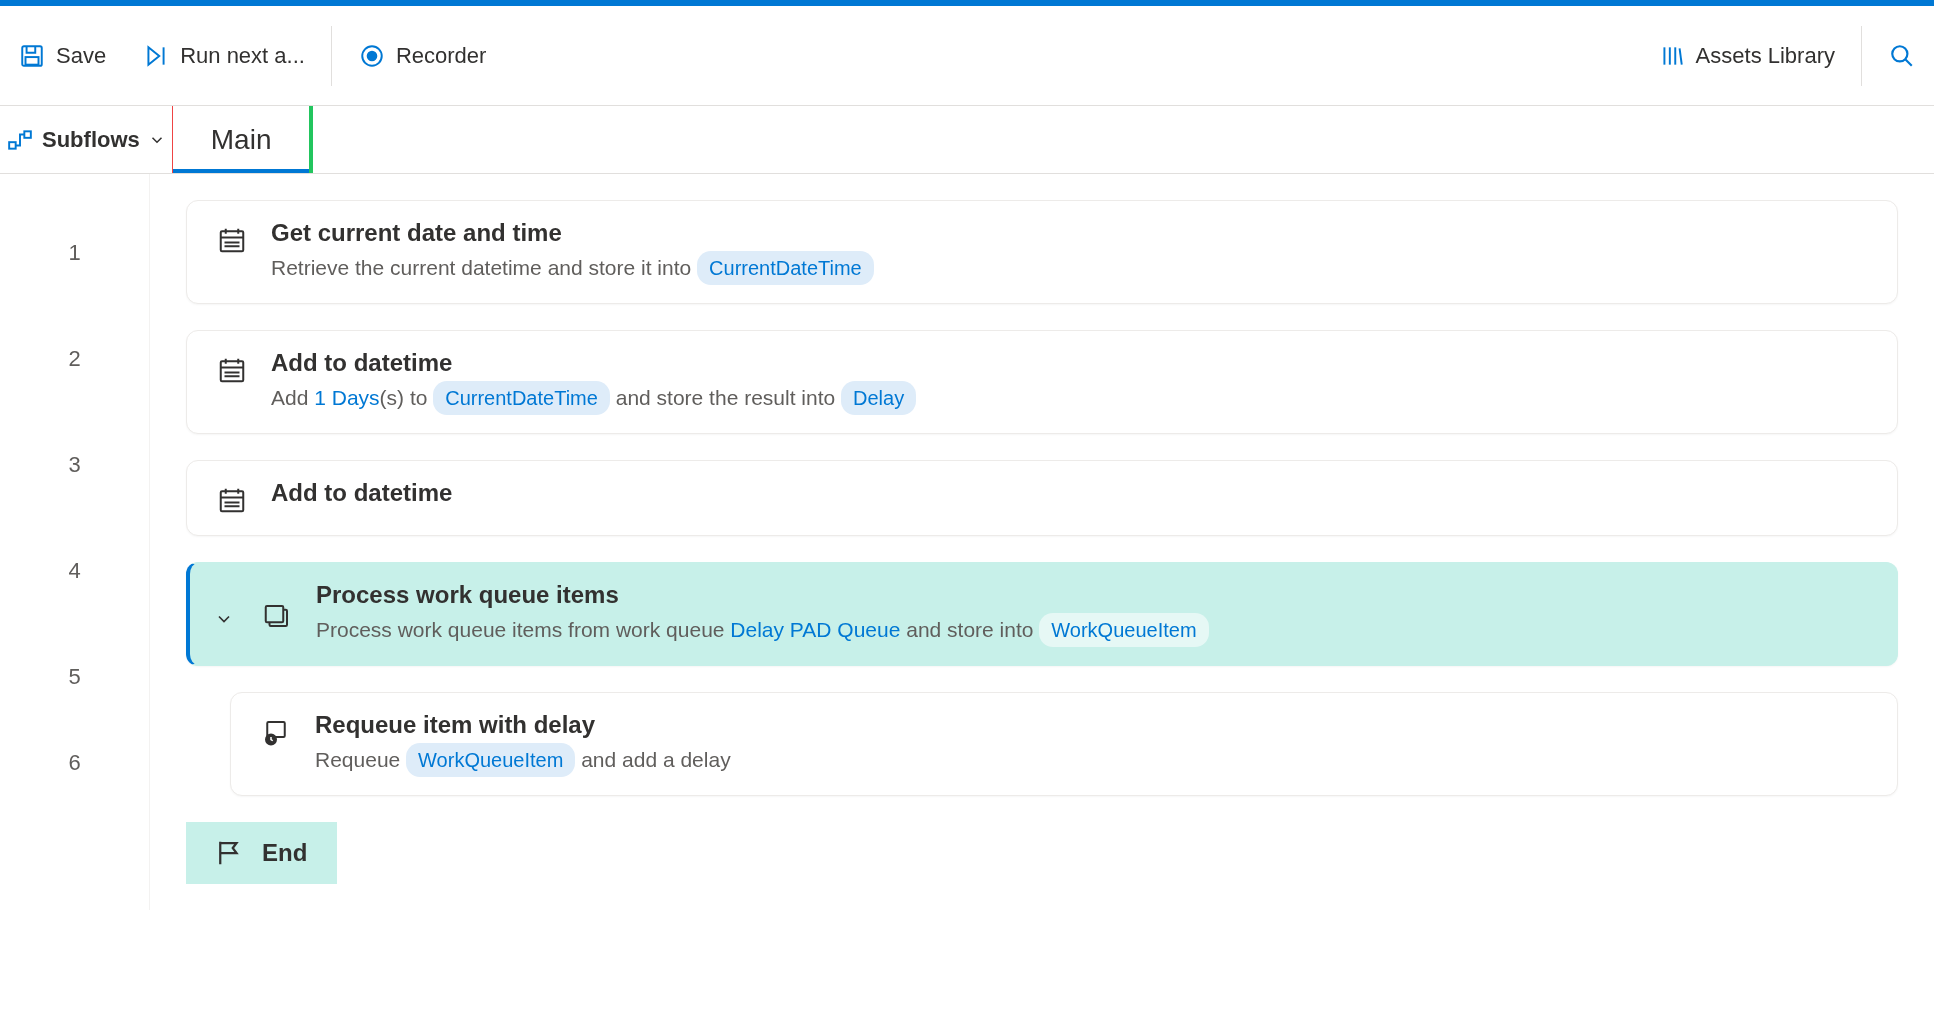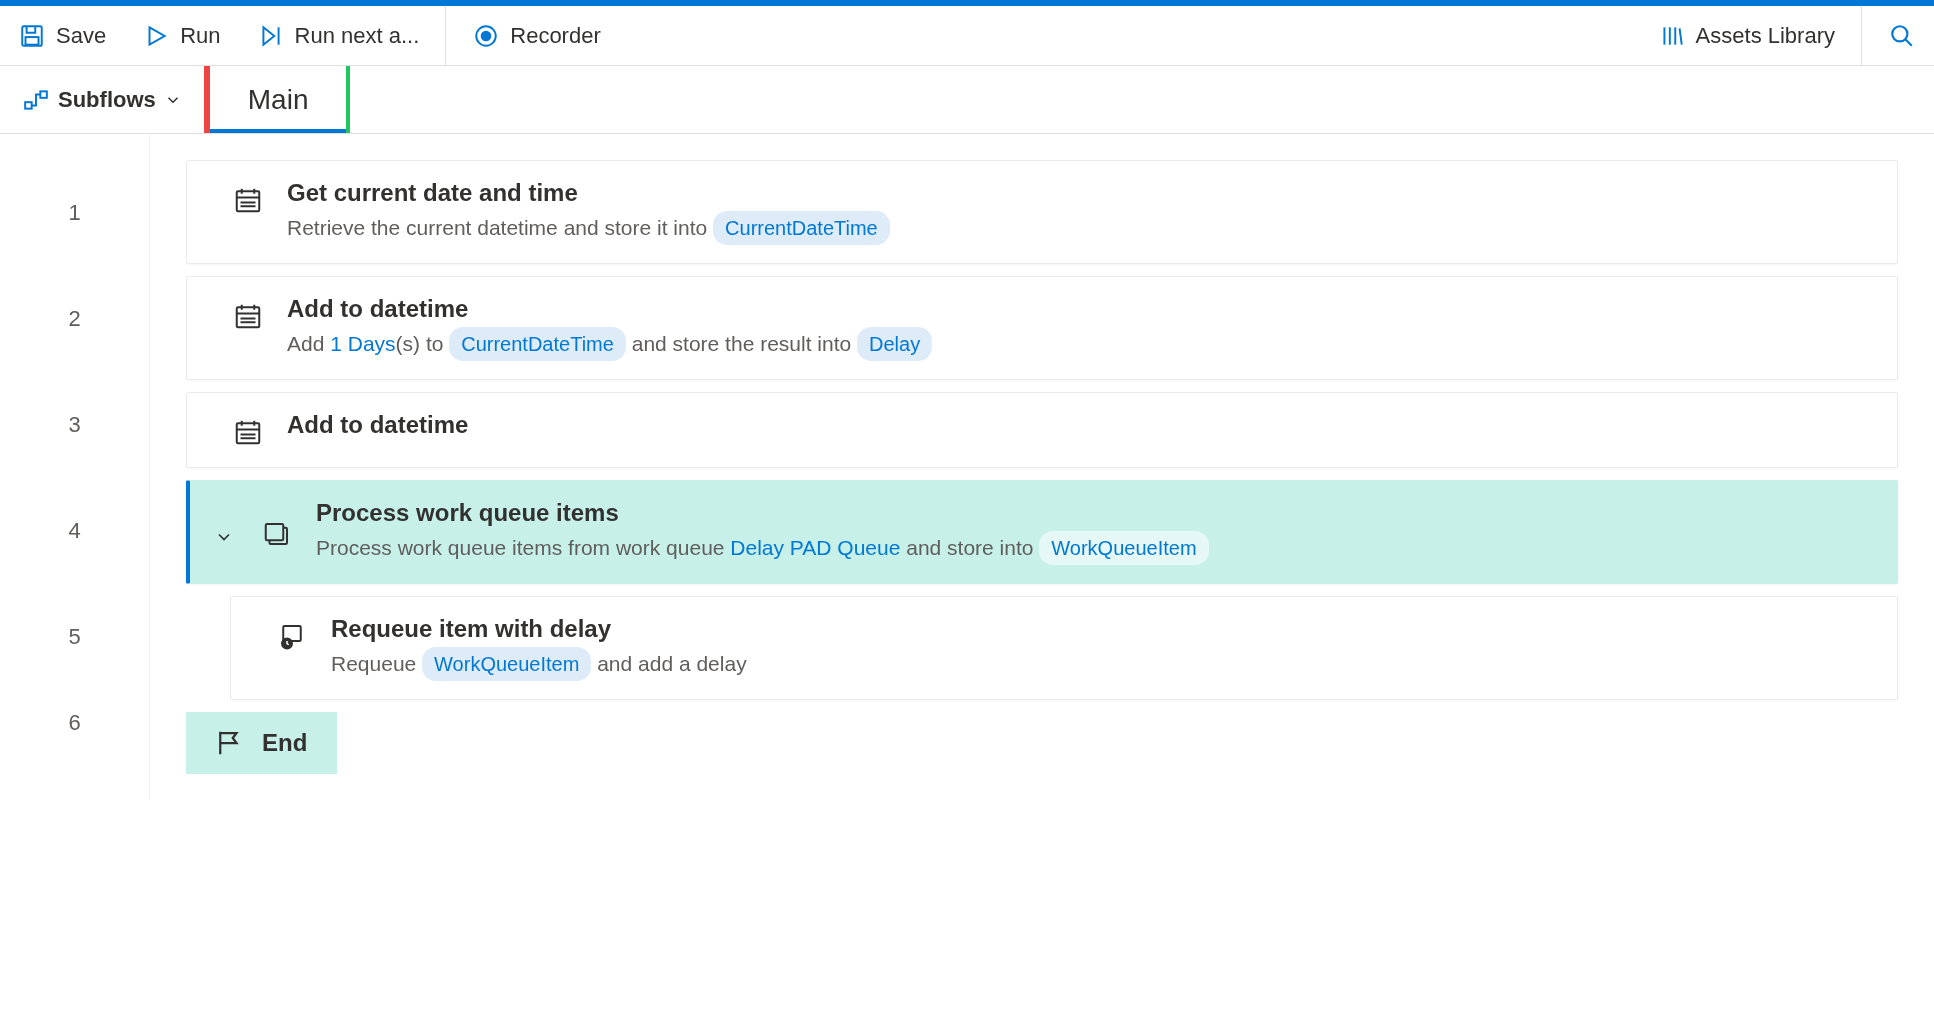--- a/index.html
+++ b/index.html
@@ -1,42 +1,42 @@
 <!DOCTYPE html>
 <html><head>
 <meta charset="utf-8">
 <style>
 * { margin: 0; padding: 0; box-sizing: border-box; }
 body { font-family: "Segoe UI", -apple-system, sans-serif; font-size: 20px; color: #323130; background: #fff; }
 
 .top-accent { height: 6px; background: #0078d4; }
 
-.toolbar { display: flex; align-items: center; height: 60px; border-bottom: 1px solid #e1dfdd; }
+.toolbar { display: flex; align-items: center; height: 100px; border-bottom: 1px solid #e1dfdd; }
 .toolbar-group { display: flex; align-items: center; height: 100%; }
 .toolbar-btn { display: flex; align-items: center; gap: 10px; padding: 0 18px; height: 100%; cursor: pointer; font-size: 22px; color: #323130; }
 .toolbar-btn.disabled { color: #a19f9d; cursor: default; }
 .toolbar-sep { width: 1px; height: 60px; background: #e1dfdd; margin: 0 8px; }
 .toolbar-spacer { flex: 1; }
 .icon-slot { display: inline-flex; align-items: center; justify-content: center; width: 28px; height: 28px; }
 .icon-slot svg { width: 26px; height: 26px; }
 .icon-blue { color: #0078d4; }
 .icon-gray { color: #a19f9d; }
 
 .tabs-row { display: flex; align-items: stretch; height: 68px; border-bottom: 1px solid #e1dfdd; }
-.subflows-btn { display: flex; align-items: center; gap: 8px; padding: 0 22px; border-right: 6px solid #ef4444; font-weight: 600; font-size: 22px; cursor: pointer; }
+.subflows-btn { display: flex; align-items: center; gap: 8px; padding: 0 6px; border-right: 1px solid #ef4444; font-weight: 600; font-size: 22px; cursor: pointer; }
 .tab { display: flex; align-items: center; padding: 0 38px; font-size: 28px; border-right: 4px solid #22c55e; cursor: pointer; position: relative; }
 .tab.active::after { content: ""; position: absolute; left: 0; right: 0; bottom: 0; height: 4px; background: #0078d4; }
 
 .workspace { display: flex; }
 .gutter { width: 150px; padding-top: 26px; border-right: 1px solid #f3f2f1; }
 .gutter-row { height: 106px; display: flex; align-items: center; justify-content: center; font-size: 22px; color: #605e5c; }
 .gutter-row.compact { height: 66px; }
 
 .flow-area { flex: 1; padding: 26px 36px 26px 36px; }
-.step { display: flex; align-items: flex-start; gap: 22px; padding: 18px 44px; margin-bottom: 12px; border: 1px solid #edebe9; border-radius: 2px; background: #fff; box-shadow: 0 1px 2px rgba(0,0,0,0.04); }
+.step { display: flex; align-items: flex-start; gap: 22px; padding: 18px 28px; margin-bottom: 26px; border: 1px solid #edebe9; border-radius: 12px; background: #fff; box-shadow: 0 1px 2px rgba(0,0,0,0.04); }
 .step.selected { background: #c7f0e9; border: 1px solid #c7f0e9; border-left: 4px solid #0078d4; padding-left: 24px; align-items: center; }
 .step-icon { width: 34px; height: 34px; flex-shrink: 0; margin-top: 4px; display: flex; align-items: center; justify-content: center; }
 .step-icon svg { width: 30px; height: 30px; }
 .step-body { flex: 1; }
 .step-title { font-weight: 600; font-size: 24px; margin-bottom: 4px; }
 .step-desc { font-size: 21px; color: #605e5c; line-height: 1.5; }
 .chevron { width: 20px; height: 20px; flex-shrink: 0; margin-top: 10px; margin-right: 4px; display: flex; align-items: center; justify-content: center; cursor: pointer; }
 .pill { display: inline-block; background: #deecf9; color: #0078d4; padding: 2px 12px; border-radius: 14px; font-size: 20px; }
 .pill.on-sel { background: rgba(255,255,255,0.55); }
 .link-txt { color: #0078d4; }
@@ -55,28 +55,20 @@
   <div class="toolbar-group">
     <div class="toolbar-btn">
       <span class="icon-slot icon-blue">
         <svg viewBox="0 0 24 24" fill="none" stroke="currentColor" stroke-width="1.8">
             <rect x="3" y="3" width="18" height="18" rx="1.5"></rect>
             <path d="M7 3v6h8V3"></path>
             <rect x="6" y="13" width="12" height="7"></rect>
           </svg>
       </span>
       <span>Save</span>
-    </div>
-    <div class="toolbar-btn">
-      <span class="icon-slot icon-blue">
-        <svg viewBox="0 0 24 24" fill="none" stroke="currentColor" stroke-width="1.8">
-            <polygon points="6,4 20,12 6,20"></polygon>
-          </svg>
-      </span>
-      <span>Run</span>
     </div>
     <div class="toolbar-btn">
       <span class="icon-slot icon-blue">
         <svg viewBox="0 0 24 24" fill="none" stroke="currentColor" stroke-width="1.8">
             <polygon points="5,4 15,12 5,20"></polygon>
             <line x1="19" y1="4" x2="19" y2="20"></line>
           </svg>
       </span>
       <span>Run next a...</span>
     </div>

